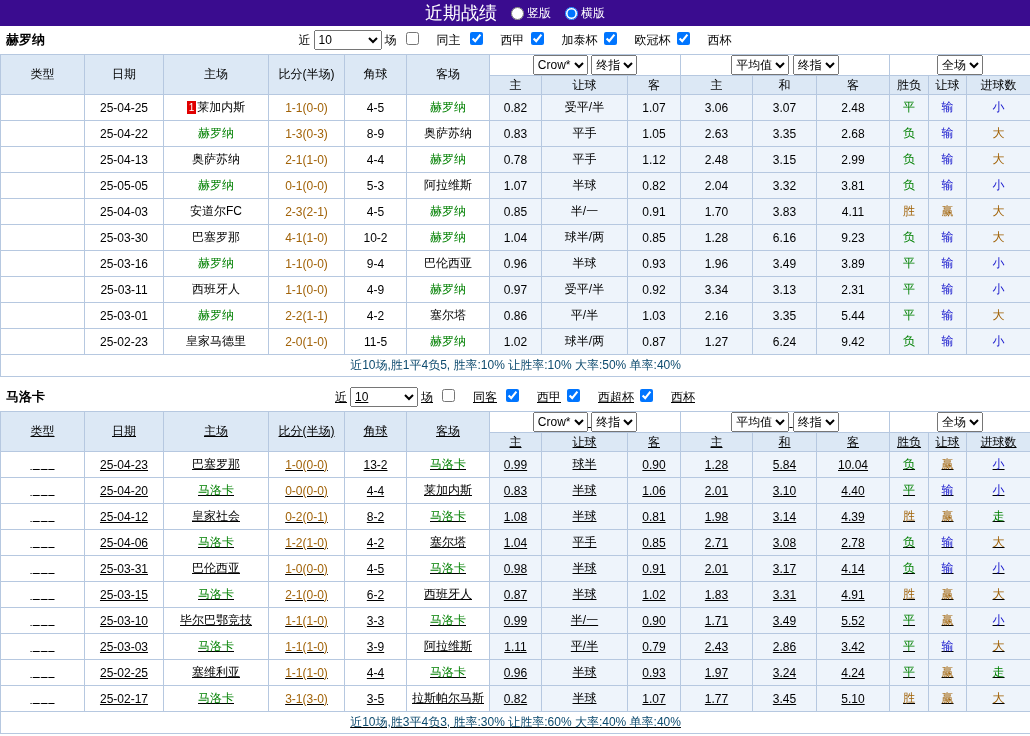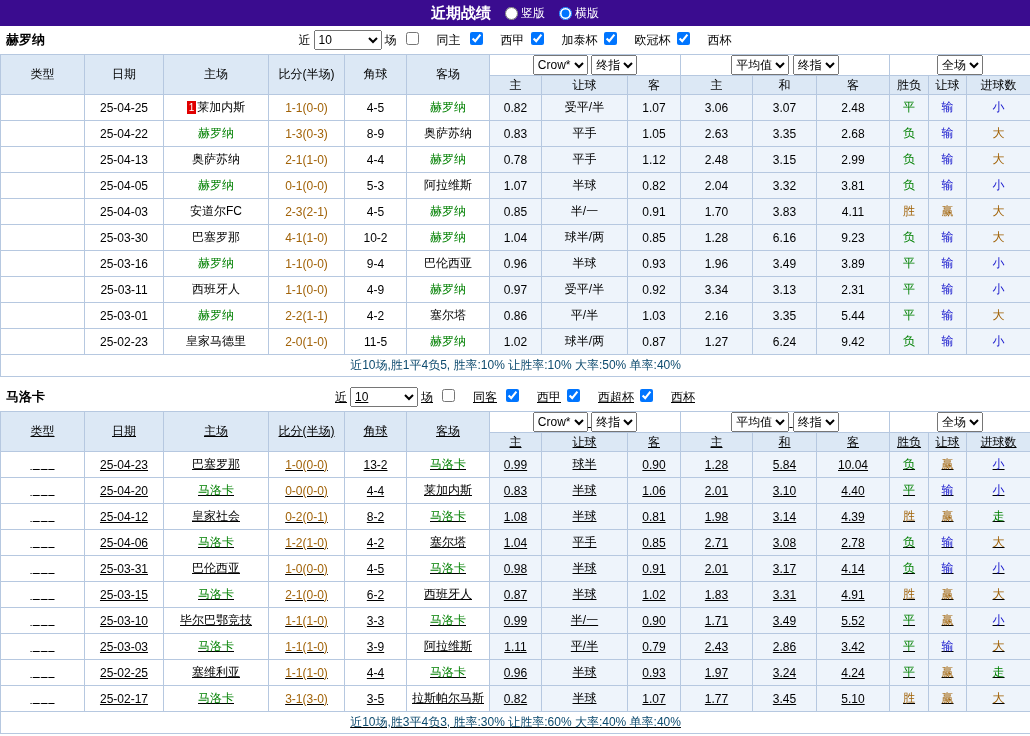--- a/index.html
+++ b/index.html
@@ -13,21 +13,21 @@
   }
   .topbar {
     height: 26px;
     background: #3a0c8f;
     display: flex;
     align-items: center;
     justify-content: center;
     gap: 14px;
     color: #fff;
   }
-  .topbar-title { font-weight: bold; font-size: 15px; }
+  .topbar-title { font-weight: normal; font-size: 18px; }
   .radio-label { display: flex; align-items: center; gap: 3px; cursor: pointer; }
   input[type=radio], input[type=checkbox] { margin: 0; width: 13px; height: 13px; vertical-align: middle; }
 
   .section + .section { margin-top: 6px; text-decoration: underline; }
   .band { height: 28px; position: relative; display: flex; align-items: center; justify-content: center; background: #fff; }
   .team-name { position: absolute; left: 6px; font-weight: bold; font-size: 13px; }
   .filter { display: flex; align-items: center; gap: 3px; }
   .filter label { display: inline-flex; align-items: flex-start; gap: 18px; cursor: pointer; margin-left: 6px; }
   .league-filters { display: inline-flex; align-items: center; }
   select { font-size: 12px; font-family: inherit; height: 20px; }
@@ -207,21 +207,21 @@
             <td class="tint">1.12</td>
             <td class="tint">2.48</td>
             <td class="tint">3.15</td>
             <td class="tint">2.99</td>
             <td class="tint green">负</td>
             <td class="tint blue">输</td>
             <td class="tint red">大</td>
           </tr>
           <tr>
             <td class="c-type">西甲</td>
-            <td>25-04-05</td>
+            <td>25-05-05</td>
             <td><span class="focus">赫罗纳</span></td>
             <td class="red">0-1(0-0)</td>
             <td>5-3</td>
             <td><span>阿拉维斯</span></td>
             <td class="tint">1.07</td>
             <td class="tint">半球</td>
             <td class="tint">0.82</td>
             <td class="tint">2.04</td>
             <td class="tint">3.32</td>
             <td class="tint">3.81</td>

